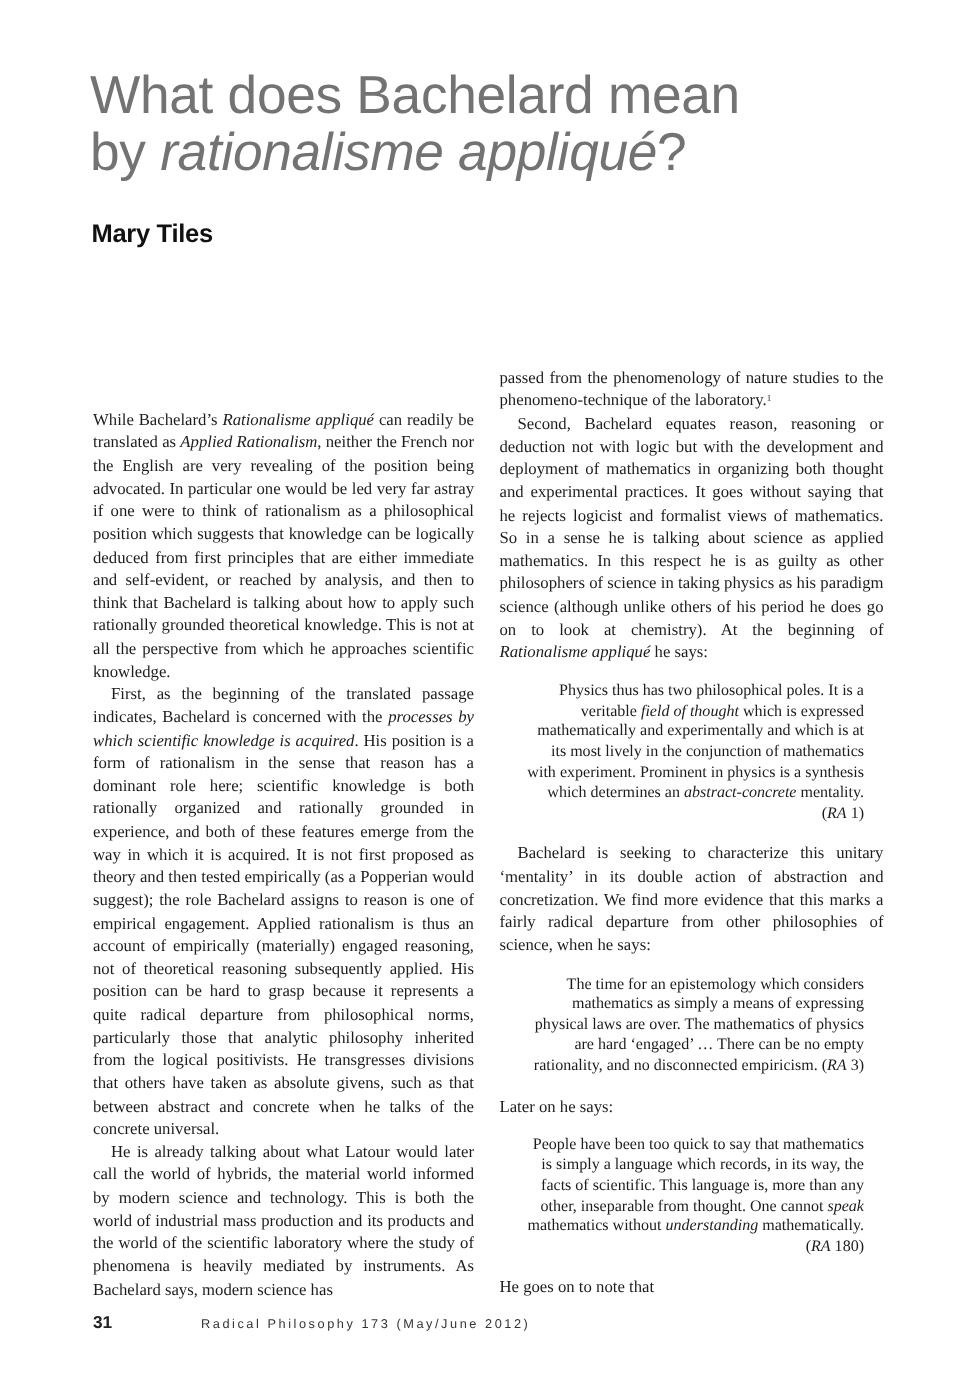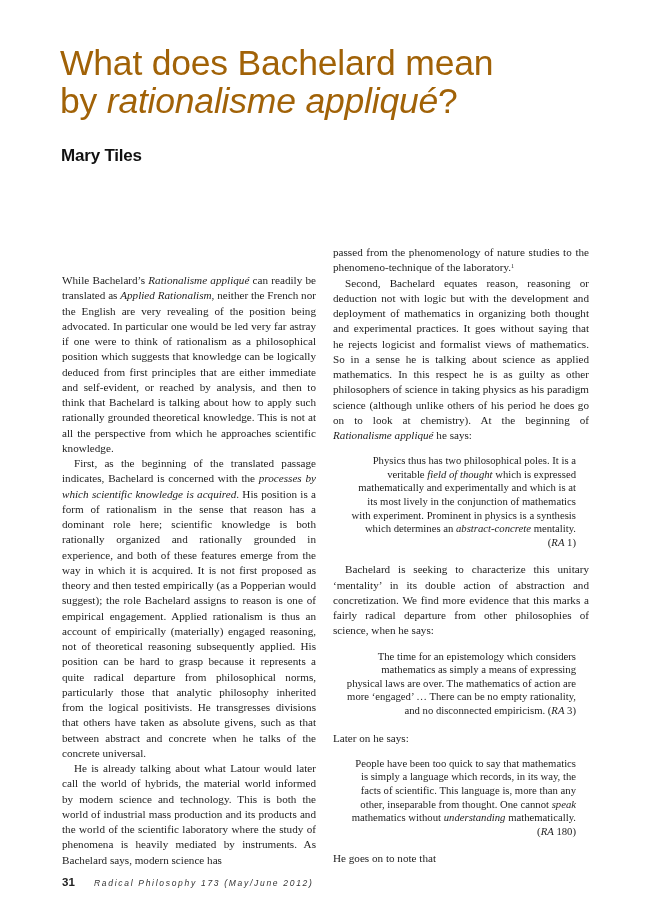--- a/index.html
+++ b/index.html
@@ -1,20 +1,20 @@
 <!DOCTYPE html>
 <html><head>
   <meta charset="utf-8">
   <style>
     html, body { margin: 0; padding: 0; background: #ffffff; }
     body { width: 650px; height: 920px; position: relative; overflow: hidden; color: #1a1a1a; }
     .title {
       position: absolute; left: 60px; top: 44px; width: 560px;
       font-family: "Liberation Sans", sans-serif; font-size: 35.5px; line-height: 38px;
-      font-weight: normal; color: #a16207; margin: 0; letter-spacing: -0.2px;
+      font-weight: normal; color: #737373; margin: 0; letter-spacing: -0.2px;
     }
     .title .it { font-style: italic; }
     .author {
       position: absolute; left: 61px; top: 146px;
       font-family: "Liberation Sans", sans-serif; font-size: 17px; font-weight: bold;
       color: #111; letter-spacing: -0.2px;
     }
     .col {
       position: absolute; top: 245px; width: 254px;
       font-family: "Liberation Serif", serif; font-size: 11.15px; line-height: 15.25px;
@@ -31,21 +31,21 @@
       text-align: right; font-size: 10.7px; line-height: 13.6px;
     }
     .quote p { margin: 0; }
     sup.fn { font-size: 6px; vertical-align: top; position: relative; top: -1px; }
     .footer {
       position: absolute; left: 62px; top: 876px;
       font-family: "Liberation Sans", sans-serif; color: #222;
       display: flex; align-items: baseline;
     }
     .footer .pg { font-weight: bold; font-size: 11.5px; width: 32px; }
-    .footer .journal { font-style: italic; font-size: 8.5px; letter-spacing: 1.7px; color: #333; }
+    .footer .journal { font-size: 8.5px; letter-spacing: 1.7px; color: #333; margin-left: 40px; }
   </style>
 </head>
 <body>
 
 <h1 class="title">
   <span>What does Bachelard mean</span><br>
   <span>by </span><span class="it">rationalisme appliqué</span><span>?</span>
 </h1>
 
 <div class="author">Mary Tiles</div>
@@ -60,21 +60,21 @@
   <p class="noindent"><span>passed from the phenomenology of nature studies to the phenomeno-technique of the laboratory.</span><sup class="fn">1</sup></p>
   <p class="indent"><span>Second, Bachelard equates reason, reasoning or deduction not with logic but with the development and deployment of mathematics in organizing both thought and experimental practices. It goes without saying that he rejects logicist and formalist views of mathematics. So in a sense he is talking about science as applied mathematics. In this respect he is as guilty as other philosophers of science in taking physics as his paradigm science (although unlike others of his period he does go on to look at chemistry). At the beginning of </span><em>Rationalisme appliqué</em><span> he says:</span></p>
 
   <div class="quote">
     <p><span>Physics thus has two philosophical poles. It is a veritable </span><em>field of thought</em><span> which is expressed mathematically and experimentally and which is at its most lively in the conjunction of mathematics with experiment. Prominent in physics is a synthesis which determines an </span><em>abstract-concrete</em><span> mentality. (</span><em>RA</em><span> 1)</span></p>
   </div>
 
   <p class="indent">Bachelard is seeking to characterize this unitary ‘mentality’ in its double action of abstraction and concretization. We find more evidence that this marks a fairly radical departure from other philosophies of science, when he says:</p>
 
   <div class="quote">
-    <p><span>The time for an epistemology which considers mathematics as simply a means of expressing physical laws are over. The mathematics of action are more ‘engaged’ … There can be no empty rationality, and no disconnected empiricism. (</span><em>RA</em><span> 3)</span></p>
+    <p><span>The time for an epistemology which considers mathematics as simply a means of expressing physical laws are over. The mathematics of physics are hard ‘engaged’ … There can be no empty rationality, and no disconnected empiricism. (</span><em>RA</em><span> 3)</span></p>
   </div>
 
   <p class="noindent">Later on he says:</p>
 
   <div class="quote">
     <p><span>People have been too quick to say that mathematics is simply a language which records, in its way, the facts of scientific. This language is, more than any other, inseparable from thought. One cannot </span><em>speak</em><span> mathematics without </span><em>understanding</em><span> mathematically. (</span><em>RA</em><span> 180)</span></p>
   </div>
 
   <p class="noindent">He goes on to note that</p>
 </div>

